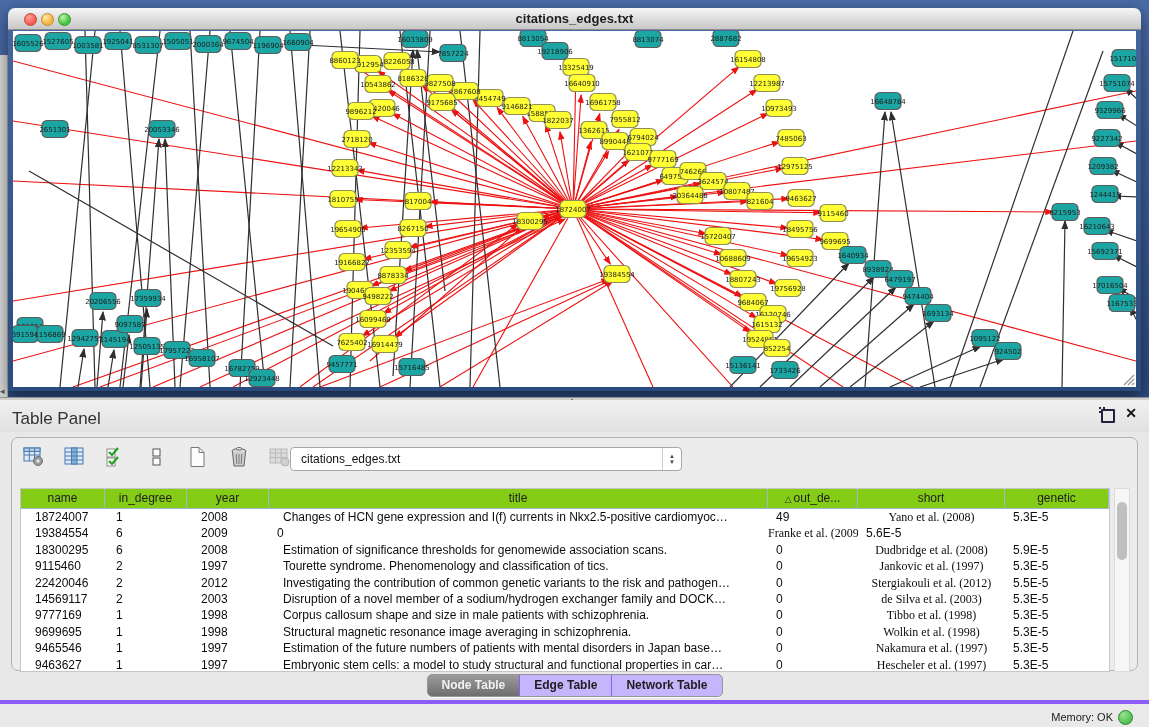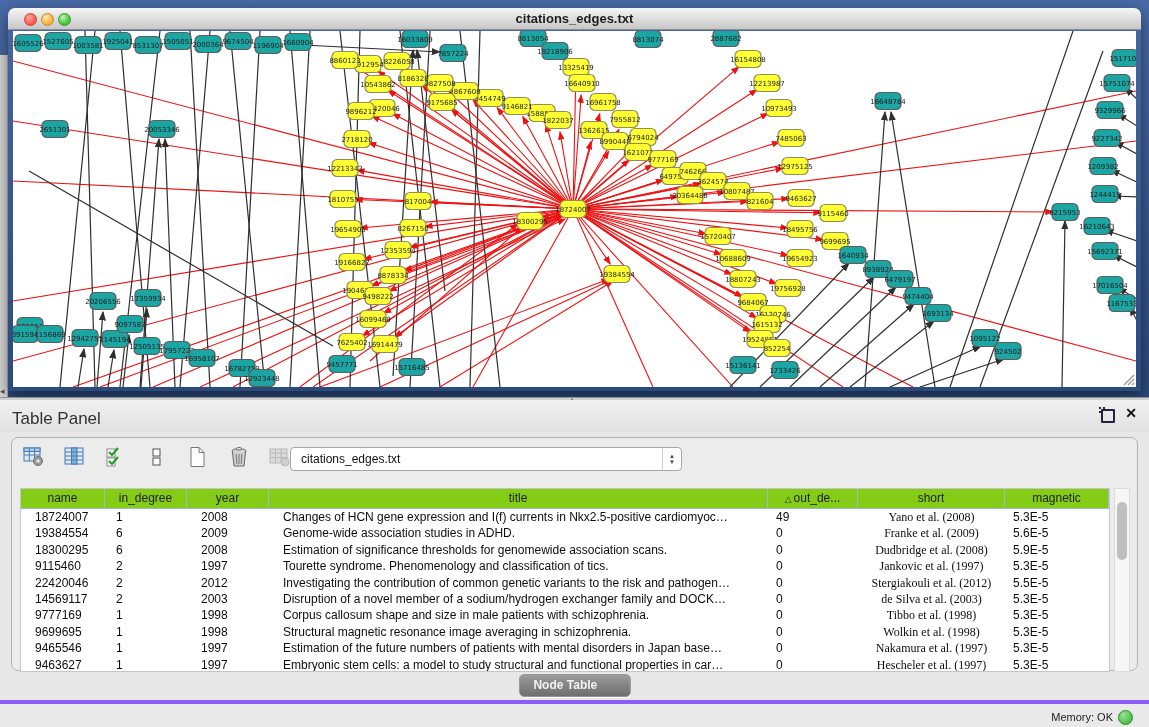--- a/index.html
+++ b/index.html
@@ -68,21 +68,21 @@
   .td.c-out{padding-left:8px;}
   .td.c-short{padding-left:0;text-align:center;font-family:Liberation Serif, serif;}
   .td.c-pr{padding-left:8px;}
   .tbl-scroll{position:absolute;left:1102px;top:50px;width:16px;height:184px;background:#f6f6f6;
               border:1px solid #dcdcdc;box-sizing:border-box;}
   .thumb{position:absolute;left:2px;top:13px;width:10px;height:58px;background:#bfbfbf;border-radius:5px;}
 
   
   .tabs{position:absolute;left:50%;top:674px;transform:translateX(-50%);display:flex;height:21px;
         border:1px solid #979797;border-radius:5px;overflow:hidden;background:#c4b5fd;
-        font-size:12px;font-weight:700;color:#1e1e1e;box-shadow:0 1px 0 rgba(255,255,255,.7);flex-direction:column;}
+        font-size:12px;font-weight:700;color:#1e1e1e;box-shadow:0 1px 0 rgba(255,255,255,.7);}
   .tab{padding:0 14px;line-height:21px;}
   .tab + .tab{border-left:1px solid #8b5cf6;}
   .tab.active{background:linear-gradient(#9b9b9b,#6e6e6e);color:#f2f2f2;border-left:none;}
 
   
   .statusbar{position:absolute;left:0;top:700px;width:1149px;height:27px;background:#e9e9e9;
              border-top:4px solid #8b5cf6;box-sizing:border-box;}
   .mem-label{position:absolute;right:36px;top:7px;font-size:11px;color:#222;}
   .mem-dot{position:absolute;right:16px;top:6px;width:13px;height:13px;border-radius:50%;
            border:1px solid #268a26;background:radial-gradient(circle at 35% 30%,#98e593,#2fae2f);}
@@ -813,37 +813,36 @@
   </div>
 
   <div class="tbl">
     <div class="tbl-header" id="tbl-header">
         <div class="th">name</div>
         <div class="th">in_degree</div>
         <div class="th">year</div>
         <div class="th">title</div>
         <div class="th"><span class="sort-glyph">△</span>out_de...</div>
         <div class="th">short</div>
-        <div class="th">magnetic</div>
+        <div class="th">genetic</div>
       </div>
     <div id="tbl-body">
         <div class="tr">
           <div class="td ">18724007</div>
           <div class="td c-in">1</div>
           <div class="td ">2008</div>
           <div class="td ">Changes of HCN gene expression and I(f) currents in Nkx2.5-positive cardiomyoc…</div>
           <div class="td c-out">49</div>
           <div class="td c-short">Yano et al. (2008)</div>
           <div class="td c-pr">5.3E-5</div>
         </div>
         <div class="tr">
           <div class="td ">19384554</div>
           <div class="td c-in">6</div>
           <div class="td ">2009</div>
-          <div class="td ">Genome-wide association studies in ADHD.</div>
           <div class="td c-out">0</div>
           <div class="td c-short">Franke et al. (2009)</div>
           <div class="td c-pr">5.6E-5</div>
         </div>
         <div class="tr">
           <div class="td ">18300295</div>
           <div class="td c-in">6</div>
           <div class="td ">2008</div>
           <div class="td ">Estimation of significance thresholds for genomewide association scans.</div>
           <div class="td c-out">0</div>

